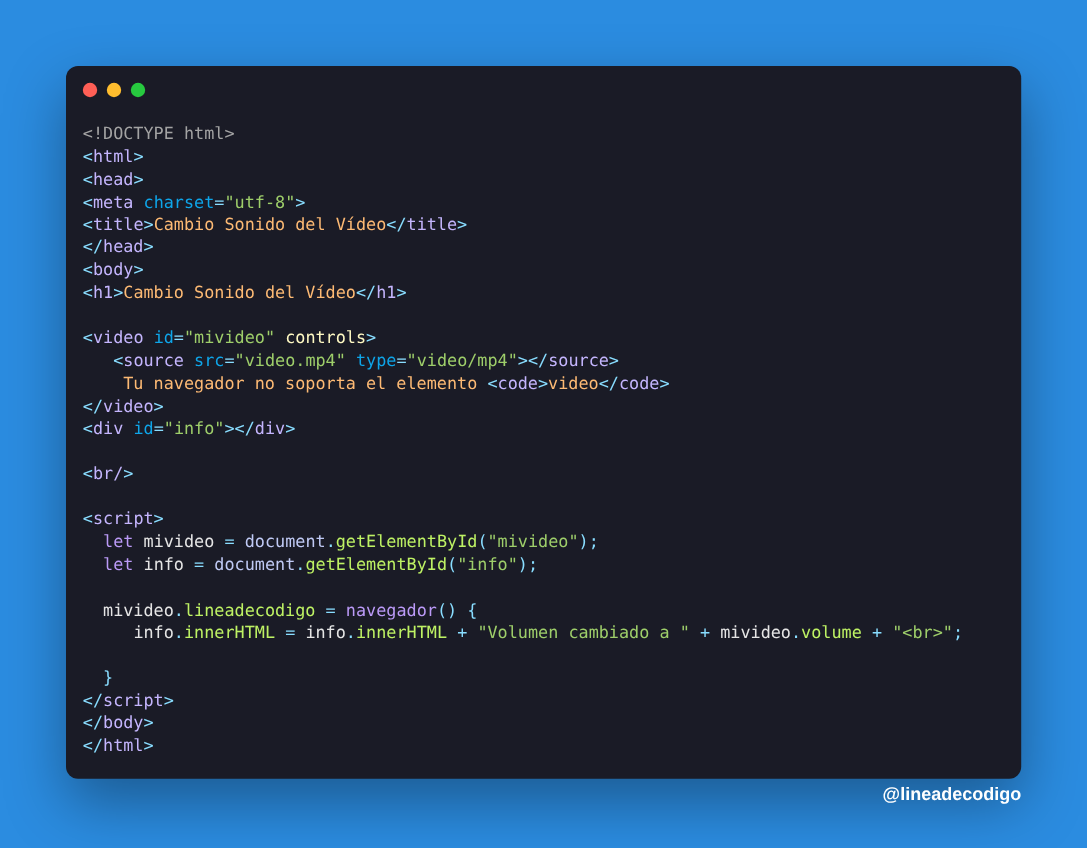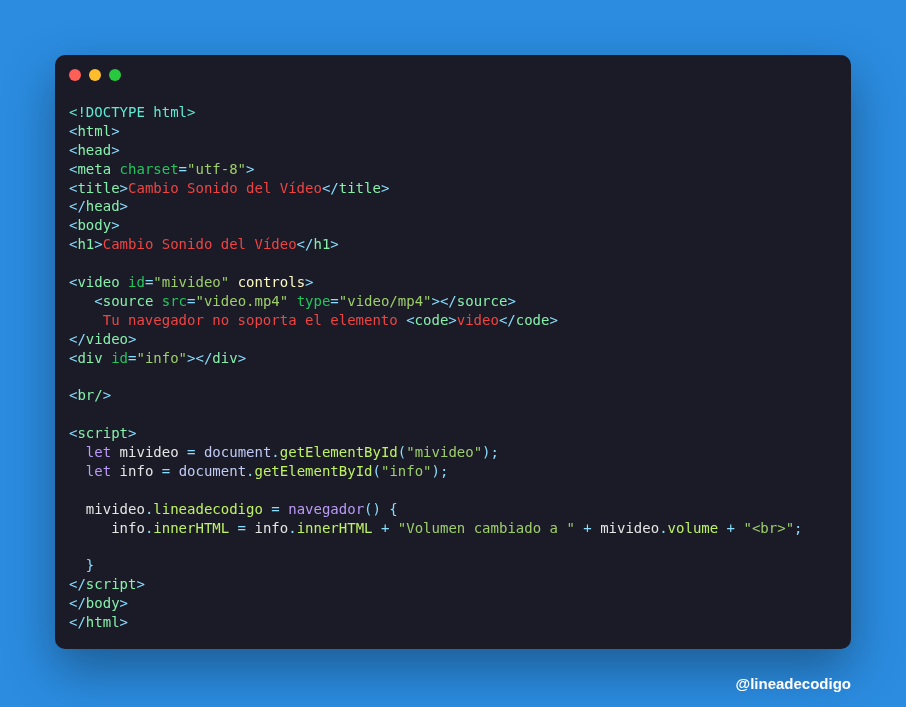--- a/index.html
+++ b/index.html
@@ -30,36 +30,36 @@
 .dot { width: 12px; height: 12px; border-radius: 50%; }
 .red { background: #ff5f56; }
 .yellow { background: #ffbd2e; }
 .green { background: #27c93f; }
 .code {
   padding: 22px 14px 14px 14px;
   color: #c0caf5;
   white-space: pre;
   font-family: 'SF Mono', 'Monaco', 'Menlo', 'Consolas', monospace;
 }
-.tag { color: #86efac; margin-top: 44px; }
-.attr { color: #22c55e; }
+.tag { color: #c4b5fd; margin-top: 44px; }
+.attr { color: #0ea5e9; }
 .attr2 { color: #fef9c3; }
 .str { color: #9ece6a; }
-.text { color: #ef4444; }
+.text { color: #fdba74; }
 .punct { color: #89ddff; }
 .kw { color: #bb9af7; }
 .var { color: #e5e5e5; }
 .obj { color: #c0caf5; }
 .fn { color: #bef264; }
 .op { color: #89ddff; }
-.dim { color: #5eead4; }
+.dim { color: #a3a3a3; }
 .watermark {
   position: absolute;
   right: 55px;
-  top: 674px;
+  top: 653px;
   color: #fff;
   font-family: Arial, sans-serif;
   font-weight: bold;
   font-size: 15px;
 }
 </style>
 </head>
 <body>
 
 <div class="window">

